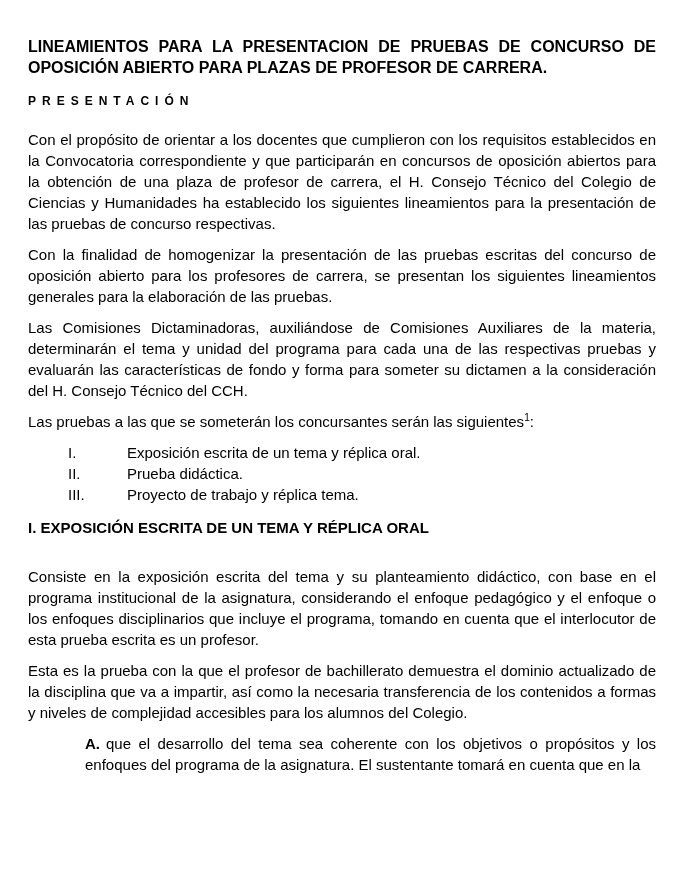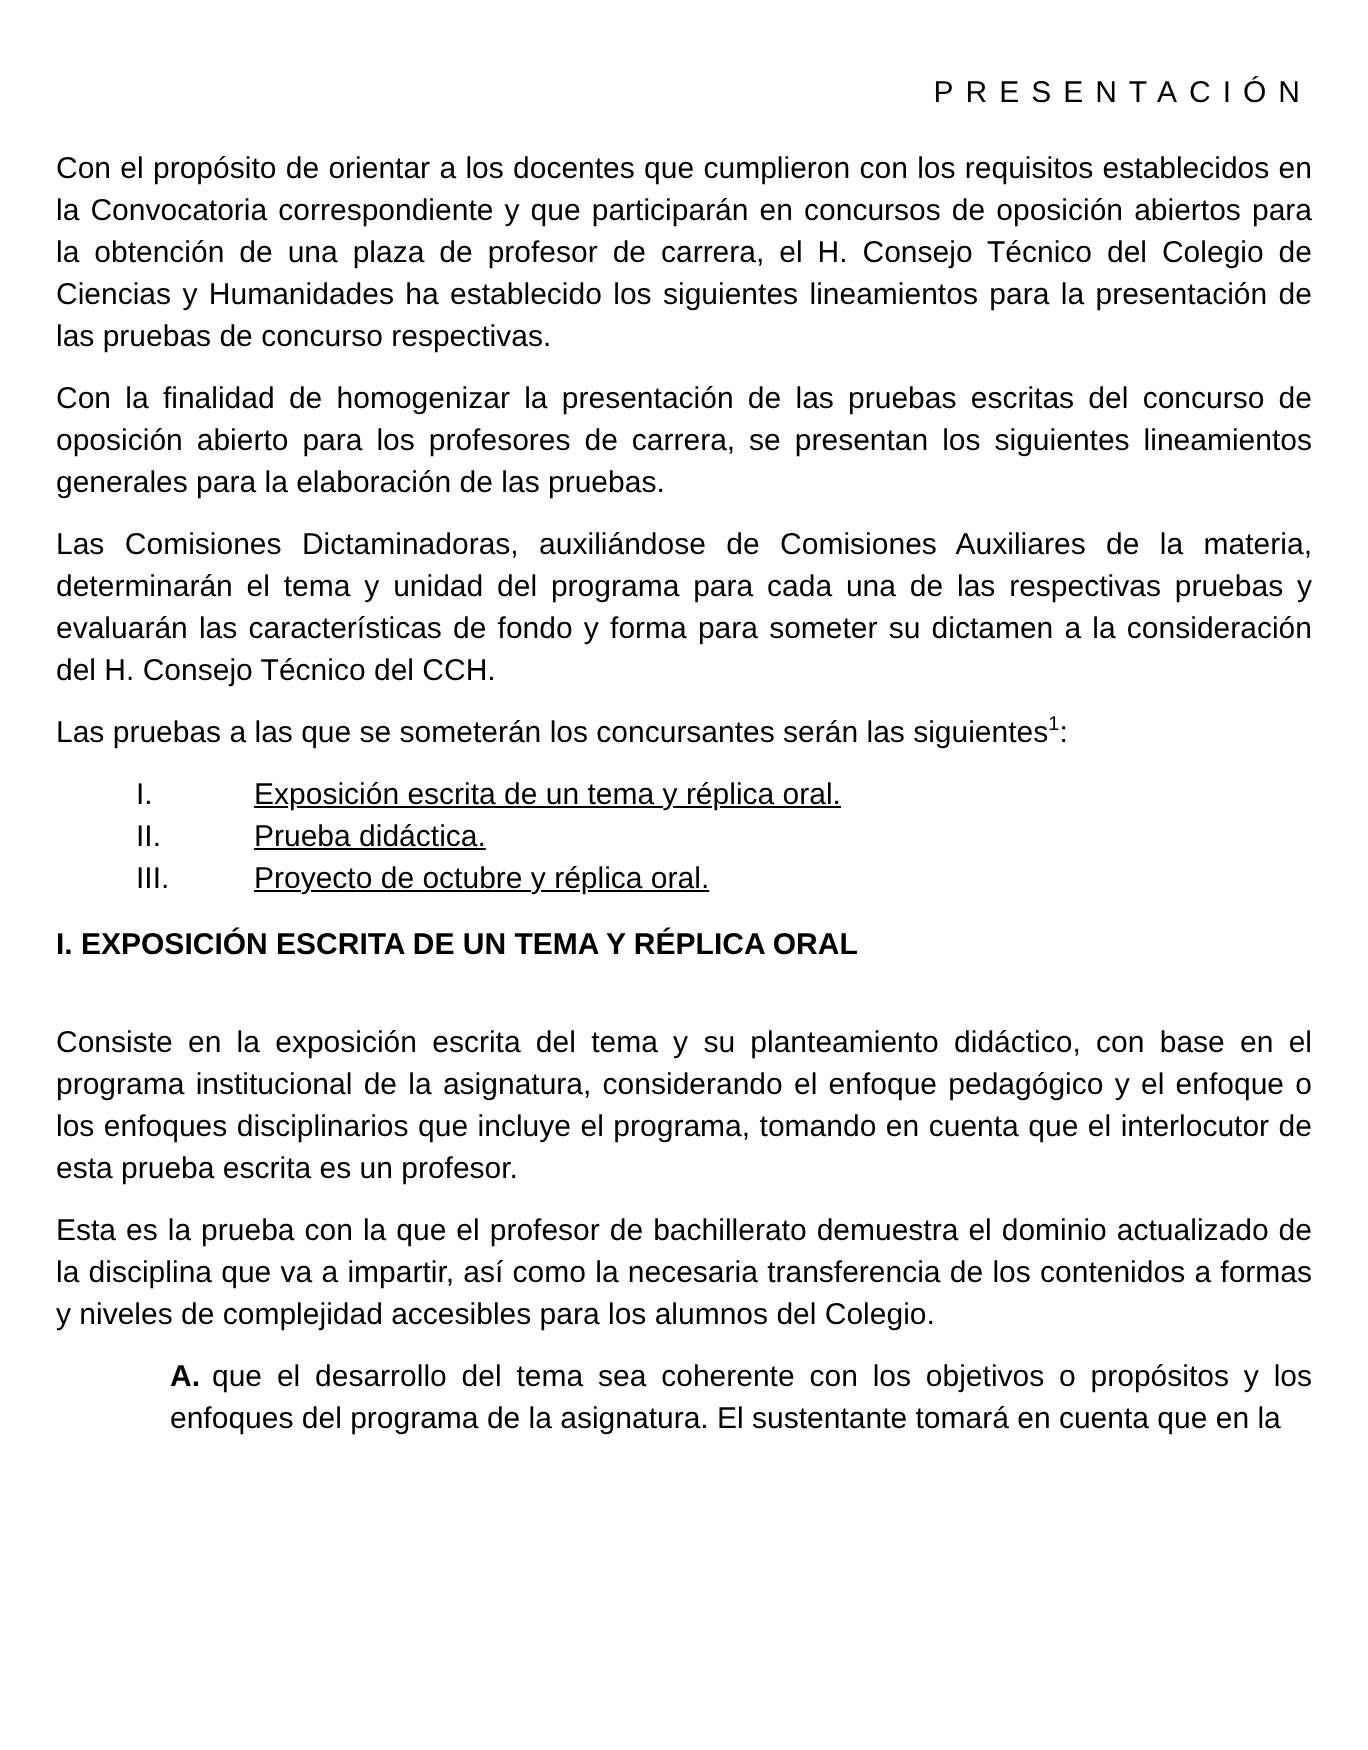--- a/index.html
+++ b/index.html
@@ -28,23 +28,23 @@
     margin: 0 0 13px 0;
   }
   .pub-note {
     text-align: center;
     margin: 0 0 17px 0;
   }
   .pub-note em {
     font-style: italic;
   }
   .presentation {
-    font-size: 15px;
-    font-weight: normal;
-    text-align: right;
+    font-size: 12px;
+    font-weight: bold;
+    text-align: left;
     letter-spacing: 6px;
     margin: 0 0 17px 0;
   }
   .body-p {
     text-align: justify;
     margin: 0 0 10px 0;
   }
   .fn {
     font-size: 10px;
     vertical-align: super;
@@ -55,21 +55,20 @@
   }
   .roman-row {
     display: flex;
     text-align: left;
   }
   .roman-num {
     flex: 0 0 59px;
   }
   .roman-text {
     flex: 1 1 auto;
-    text-decoration: underline;
   }
   .section-h {
     font-size: 15px;
     font-weight: bold;
     text-align: left;
     margin: 0 0 28px 0;
     line-height: 21px;
   }
   .lettered {
     margin: 2px 0 0 57px;
@@ -78,20 +77,21 @@
   .item-label {
     font-weight: bold;
     margin-right: 6px;
   }
 </style>
 </head>
 <body>
 
 <div class="page">
 
+  <h1 class="doc-title">LINEAMIENTOS PARA LA PRESENTACION DE PRUEBAS DE CONCURSO DE OPOSICIÓN ABIERTO PARA PLAZAS DE PROFESOR DE CARRERA.</h1>
 
 
   <h2 class="presentation">PRESENTACIÓN</h2>
 
   <p class="body-p">Con el propósito de orientar a los docentes que cumplieron con los requisitos establecidos en la Convocatoria correspondiente y que participarán en concursos de oposición abiertos para la obtención de una plaza de profesor de carrera, el H. Consejo Técnico del Colegio de Ciencias y Humanidades ha establecido los siguientes lineamientos para la presentación de las pruebas de concurso respectivas.</p>
 
   <p class="body-p">Con la finalidad de homogenizar la presentación de las pruebas escritas del concurso de oposición abierto para los profesores de carrera, se presentan los siguientes lineamientos generales para la elaboración de las pruebas.</p>
 
 
   <p class="body-p">Las Comisiones Dictaminadoras, auxiliándose de Comisiones Auxiliares de la materia, determinarán el tema y unidad del programa para cada una de las respectivas pruebas y evaluarán las características de fondo y forma para someter su dictamen a la consideración del H. Consejo Técnico del CCH.</p>
@@ -102,21 +102,21 @@
     <div class="roman-row">
       <span class="roman-num">I.</span>
       <span class="roman-text">Exposición escrita de un tema y réplica oral.</span>
     </div>
     <div class="roman-row">
       <span class="roman-num">II.</span>
       <span class="roman-text">Prueba didáctica.</span>
     </div>
     <div class="roman-row">
       <span class="roman-num">III.</span>
-      <span class="roman-text">Proyecto de octubre y réplica oral.</span>
+      <span class="roman-text">Proyecto de trabajo y réplica tema.</span>
     </div>
   </div>
 
   <h3 class="section-h">I. EXPOSICIÓN ESCRITA DE UN TEMA Y RÉPLICA ORAL</h3>
 
   <p class="body-p">Consiste en la exposición escrita del tema y su planteamiento didáctico, con base en el programa institucional de la asignatura, considerando el enfoque pedagógico y el enfoque o los enfoques disciplinarios que incluye el programa, tomando en cuenta que el interlocutor de esta prueba escrita es un profesor.</p>
 
   <p class="body-p">Esta es la prueba con la que el profesor de bachillerato demuestra el dominio actualizado de la disciplina que va a impartir, así como la necesaria transferencia de los contenidos a formas y niveles de complejidad accesibles para los alumnos del Colegio.</p>
 
 

